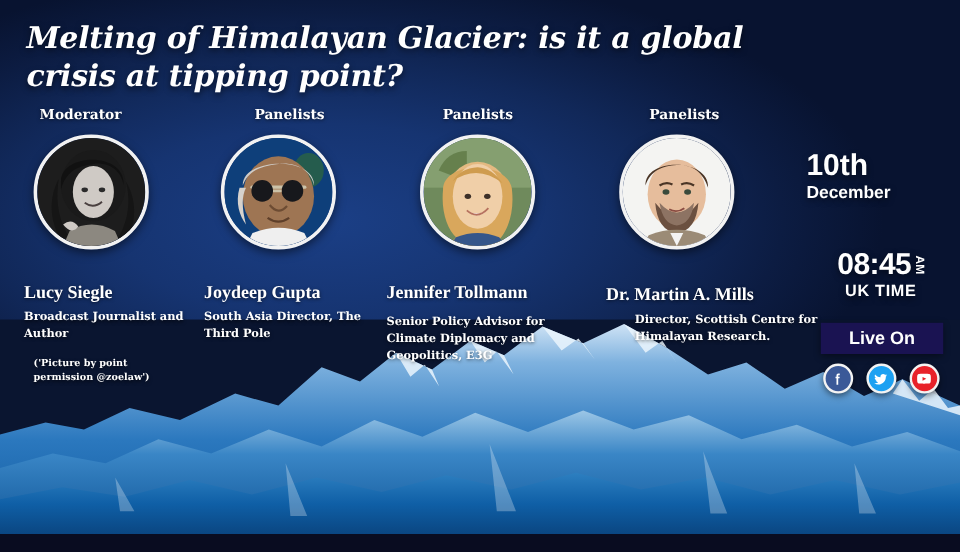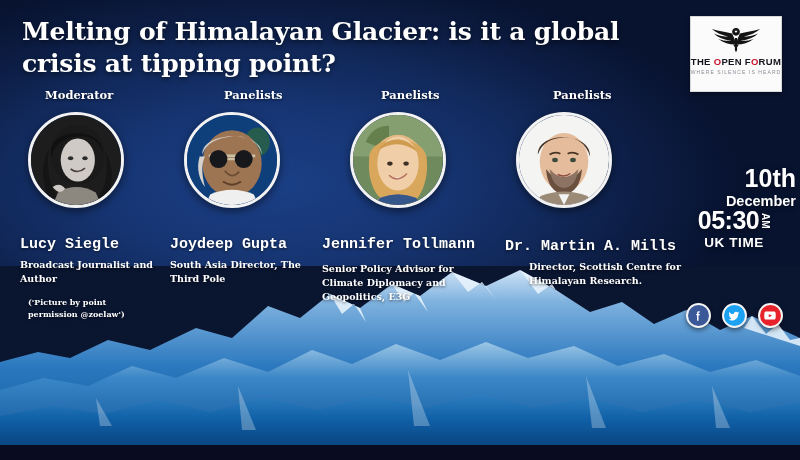--- a/index.html
+++ b/index.html
@@ -13,44 +13,45 @@
   
   .mtn-wrap{position:absolute;left:0;right:0;bottom:14px;height:180px;overflow:hidden;}
   .mtn-wrap svg{display:block;width:800px;height:180px;}
   .bottom-bar{position:absolute;left:0;right:0;bottom:0;height:15px;background:#090c20;}
   
   .title{
     position:absolute;left:22px;top:16px;width:600px;
     color:#fff;font-family:"DejaVu Serif",serif;font-weight:bold;
     font-size:25px;line-height:1.29;letter-spacing:-0.2px;
     text-shadow:0 2px 5px rgba(0,0,0,.55);
+    font-style:italic;
   }
   
   .logo-card{
     position:absolute;left:690px;top:16px;width:92px;height:76px;background:#fbfbfb;
     border:1px solid #d8d8d8;box-shadow:0 2px 6px rgba(0,0,0,.4);
     display:flex;flex-direction:column;align-items:center;justify-content:flex-start;padding-top:6px;box-sizing:border-box;
   }
   .eagle{width:66px;height:32px;}
   .logo-name{font-family:"Liberation Sans",sans-serif;font-weight:bold;font-size:9.5px;color:#15151d;letter-spacing:.3px;margin-top:1px;white-space:nowrap;}
   .logo-name .r{color:#c8102e;}
   .logo-tag{font-family:"Liberation Sans",sans-serif;font-size:5px;color:#8b8b96;letter-spacing:1.1px;margin-top:2px;white-space:nowrap;}
   
-  .roles{position:absolute;left:12px;top:88px;width:676px;height:16px;}
+  .roles{position:absolute;left:0;top:88px;width:676px;height:16px;}
   .role{position:absolute;color:#fff;font-family:"DejaVu Serif",serif;font-weight:bold;font-size:11.5px;text-shadow:0 1px 3px rgba(0,0,0,.6);}
   .portraits{position:absolute;left:0;top:112px;width:676px;height:122px;}
   .pf{position:absolute;width:96px;height:96px;border-radius:50%;overflow:hidden;
       border:3px solid #f2f2f2;box-sizing:border-box;box-shadow:0 3px 8px rgba(0,0,0,.5);}
   .pf svg{display:block;width:100%;height:100%;}
   .names{position:absolute;left:0;top:236px;width:680px;}
-  .pname{position:absolute;color:#fff;font-family:Liberation Mono, monospace;font-weight:bold;font-size:15px;white-space:nowrap;text-shadow:0 1px 3px rgba(0,0,0,.6);}
+  .pname{position:absolute;color:#fff;font-family:Liberation Serif, serif;font-weight:bold;font-size:15px;white-space:nowrap;text-shadow:0 1px 3px rgba(0,0,0,.6);}
   .ptitle{position:absolute;color:#fff;font-family:"DejaVu Serif",serif;font-weight:bold;font-size:9.5px;line-height:1.45;text-shadow:0 1px 3px rgba(0,0,0,.6);}
   .pcredit{position:absolute;color:#fff;font-family:"DejaVu Serif",serif;font-weight:bold;font-size:8px;line-height:1.5;text-shadow:0 1px 3px rgba(0,0,0,.6);}
   
-  .date-blk{position:absolute;left:672px;top:126px;width:124px;text-align:right;color:#fff;font-family:"Liberation Sans",sans-serif;margin-top:40px;}
+  .date-blk{position:absolute;left:672px;top:126px;width:124px;text-align:left;color:#fff;font-family:"Liberation Sans",sans-serif;}
   .d-day{font-size:25px;font-weight:bold;line-height:1;text-shadow:0 2px 5px rgba(0,0,0,.5);}
   .d-mon{font-size:14.5px;font-weight:bold;line-height:1.15;margin-top:2px;text-shadow:0 2px 5px rgba(0,0,0,.5);}
   .d-yr{font-size:13px;font-weight:normal;line-height:1.2;margin-top:1px;text-shadow:0 2px 5px rgba(0,0,0,.5);}
   .time-blk{position:absolute;left:672px;top:208px;width:124px;text-align:center;color:#fff;font-family:"Liberation Sans",sans-serif;}
   .t-row{display:flex;align-items:center;justify-content:center;gap:1px;}
   .t-hm{font-size:25px;font-weight:bold;letter-spacing:-0.5px;line-height:1;text-shadow:0 2px 5px rgba(0,0,0,.5);}
   .t-ampm{font-size:10px;font-weight:bold;writing-mode:vertical-rl;line-height:1;text-shadow:0 2px 5px rgba(0,0,0,.5);}
   .t-zone{font-size:13.5px;font-weight:bold;letter-spacing:.6px;margin-top:2px;text-shadow:0 2px 5px rgba(0,0,0,.5);}
   .live-btn{
     position:absolute;left:684px;top:269px;width:102px;height:26px;
@@ -95,33 +96,20 @@
       <path fill="url(#gFront)" d="M0,150 L52,140 L104,148 L158,134 L210,146 L264,132 L318,144 L372,130 L426,142 L480,128 L534,142 L588,132 L642,146 L696,134 L750,146 L800,136 L800,180 L0,180 Z"></path>
       <g opacity="0.28" fill="#ffffff">
         <path d="M96,132 L112,160 L100,160 Z M238,120 L256,164 L242,164 Z M408,104 L430,160 L414,160 Z M586,110 L606,162 L592,162 Z M712,120 L730,162 L716,162 Z"></path>
       </g>
     </svg>
   </div>
   <div class="bottom-bar"></div>
 
   <div class="title">Melting of Himalayan Glacier: is it a global crisis at tipping point?</div>
 
-  <div class="logo-card">
-    <svg class="eagle" viewBox="0 0 120 56">
-      <g fill="#141414">
-        <path d="M60,8 C56,8 53,11 53,15 C53,19 56,22 60,22 C64,22 67,19 67,15 C67,11 64,8 60,8 Z M57,13 L63,13 L60,17 Z"></path>
-        <path d="M53,18 C42,16 30,14 16,10 C24,17 34,21 46,24 C38,24 29,22 20,18 C28,26 40,30 52,31 C45,32 36,31 28,28 C37,35 48,38 58,38 L58,30 Z"></path>
-        <path d="M67,18 C78,16 90,14 104,10 C96,17 86,21 74,24 C82,24 91,22 100,18 C92,26 80,30 68,31 C75,32 84,31 92,28 C83,35 72,38 62,38 L62,30 Z"></path>
-        <path d="M58,26 L62,26 L62,48 L60,52 L58,48 Z"></path>
-        <path d="M54,32 L66,32 L64,36 L56,36 Z M55,38 L65,38 L63,42 L57,42 Z"></path>
-      </g>
-    </svg>
-    <div class="logo-name"><span>THE </span><span class="r">O</span><span>PEN F</span><span class="r">O</span><span>RUM</span></div>
-    <div class="logo-tag">WHERE SILENCE IS HEARD</div>
-  </div>
 
   <div class="roles">
     <div class="role" style="left:33px">Moderator</div>
     <div class="role" style="left:212px">Panelists</div>
     <div class="role" style="left:369px">Panelists</div>
     <div class="role" style="left:541px">Panelists</div>
   </div>
 
   <div class="portraits">
     <div class="pf" style="left:28px">
@@ -204,26 +192,27 @@
     <div class="ptitle" style="left:529px;top:24px;width:160px">Director, Scottish Centre for Himalayan Research.</div>
   </div>
 
   <div class="date-blk">
     <div class="d-day">10th</div>
     <div class="d-mon">December</div>
   </div>
 
   <div class="time-blk">
     <div class="t-row">
-      <span class="t-hm">05:30</span>
+      <span class="t-hm">08:45</span>
       <span class="t-ampm">AM</span>
     </div>
     <div class="t-zone">UK TIME</div>
   </div>
 
+  <div class="live-btn">Live On</div>
 
   <div class="socials">
     <div class="soc" style="background:#3b5998">
       <svg viewBox="0 0 24 24">
           <path d="M15.1 8.4h-2.2V7c0-.6.4-.8.7-.8h1.5V3.9h-2C11 3.9 10.4 5.5 10.4 6.8v1.6H9v2.4h1.4V20h2.5v-9.2h1.9z"></path>
         </svg>
     </div>
     <div class="soc" style="background:#1da1f2">
       <svg viewBox="0 0 24 24">
           <path d="M21 6.3c-.7.3-1.4.5-2.2.6.8-.5 1.4-1.2 1.7-2.1-.8.4-1.6.8-2.4.9-.7-.8-1.7-1.2-2.8-1.2-2.1 0-3.8 1.7-3.8 3.8 0 .3 0 .6.1.9C8.4 9 5.6 7.5 3.8 5.2c-.3.6-.5 1.2-.5 1.9 0 1.3.7 2.5 1.7 3.2-.6 0-1.2-.2-1.7-.5 0 1.9 1.3 3.4 3.1 3.8-.3.1-.7.1-1 .1-.2 0-.5 0-.7-.1.5 1.5 1.9 2.6 3.6 2.6-1.3 1-3 1.7-4.8 1.7H2.6c1.7 1.1 3.7 1.7 5.8 1.7 7 0 10.8-5.8 10.8-10.8v-.5c.8-.5 1.4-1.2 1.8-2z"></path>

